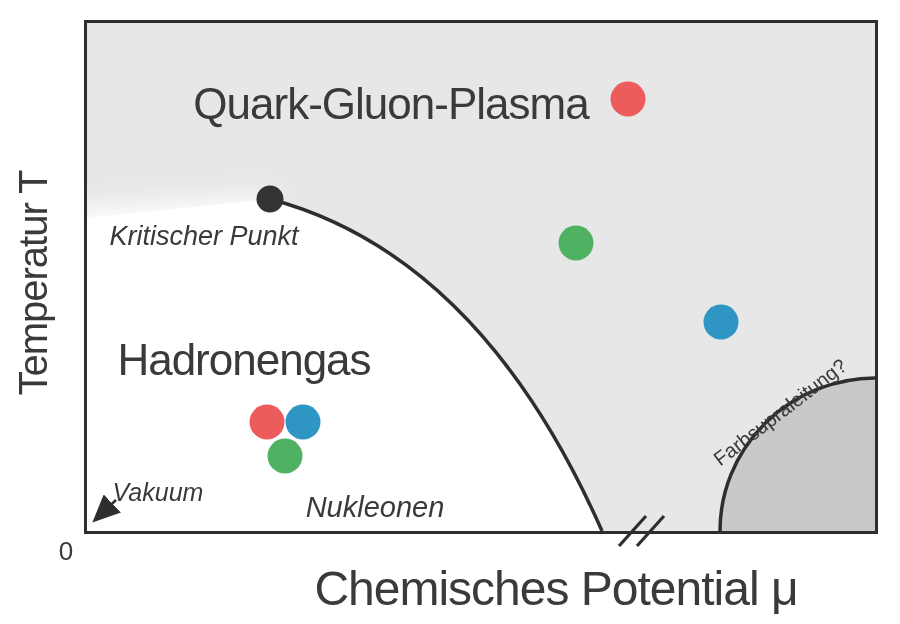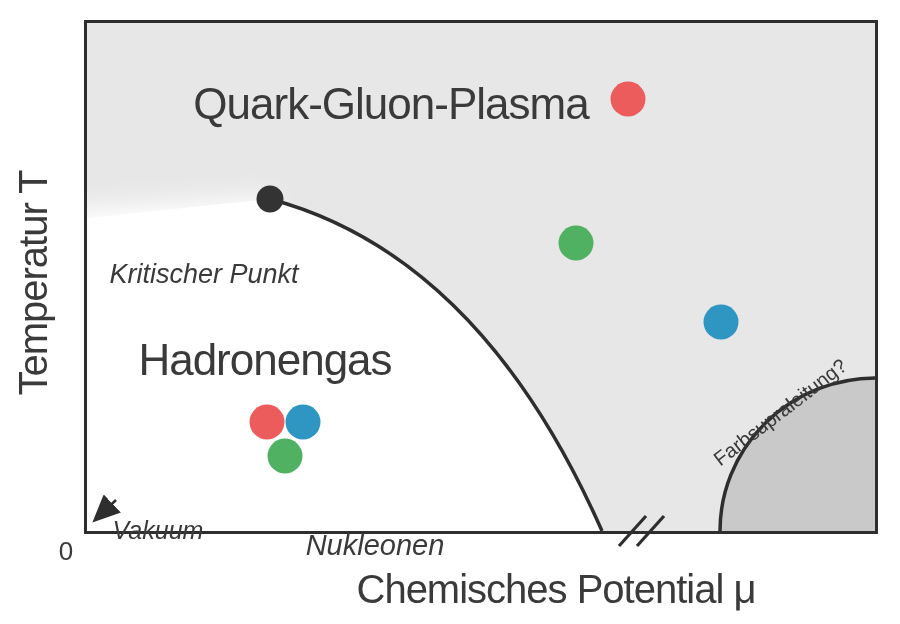--- a/index.html
+++ b/index.html
@@ -6,31 +6,31 @@
   .canvas {
     position:relative; width:900px; height:624px; background:#ffffff;
     font-family:"Liberation Sans", sans-serif; color:#3a3a3a; overflow:hidden;
   }
   svg.layer { position:absolute; left:0; top:0; }
   .label {
     position:absolute; white-space:nowrap; color:#3a3a3a;
     transform:translate(-50%,-50%); line-height:1;
   }
   .region-title { font-size:44px; letter-spacing:-1px; font-weight:400; }
-  .annotation { font-style:italic;margin-top:38px; }
+  .annotation { font-style:italic; }
   .lbl-qgp        { left:391px; top:104px; }
-  .lbl-hadron     { left:265px; top:360px; }
+  .lbl-hadron     { left:244px; top:360px; }
   .lbl-krit       { left:204px; top:236px; font-size:27px; }
   .lbl-vakuum     { left:158px; top:492px; font-size:25px; }
   .lbl-nukleonen  { left:375px; top:507px; font-size:29px; }
   .lbl-farb       { left:780px; top:412px; font-size:20px;
                     transform:translate(-50%,-50%) rotate(-37.5deg); }
   .lbl-y          { left:33px;  top:283px; font-size:40px; letter-spacing:-1px;
                     transform:translate(-50%,-50%) rotate(-90deg); }
-  .lbl-x          { left:556px; top:589px; font-size:40px; letter-spacing:-1px; }
+  .lbl-x          { left:556px; top:589px; font-size:48px; letter-spacing:-1px; }
   .lbl-zero       { left:66px;  top:551px; font-size:26px; }
 </style>
 </head>
 <body>
 
 <div class="canvas">
 
   <svg class="layer" width="900" height="624" viewBox="0 0 900 624">
     <defs>
       <clipPath id="plotClip">

